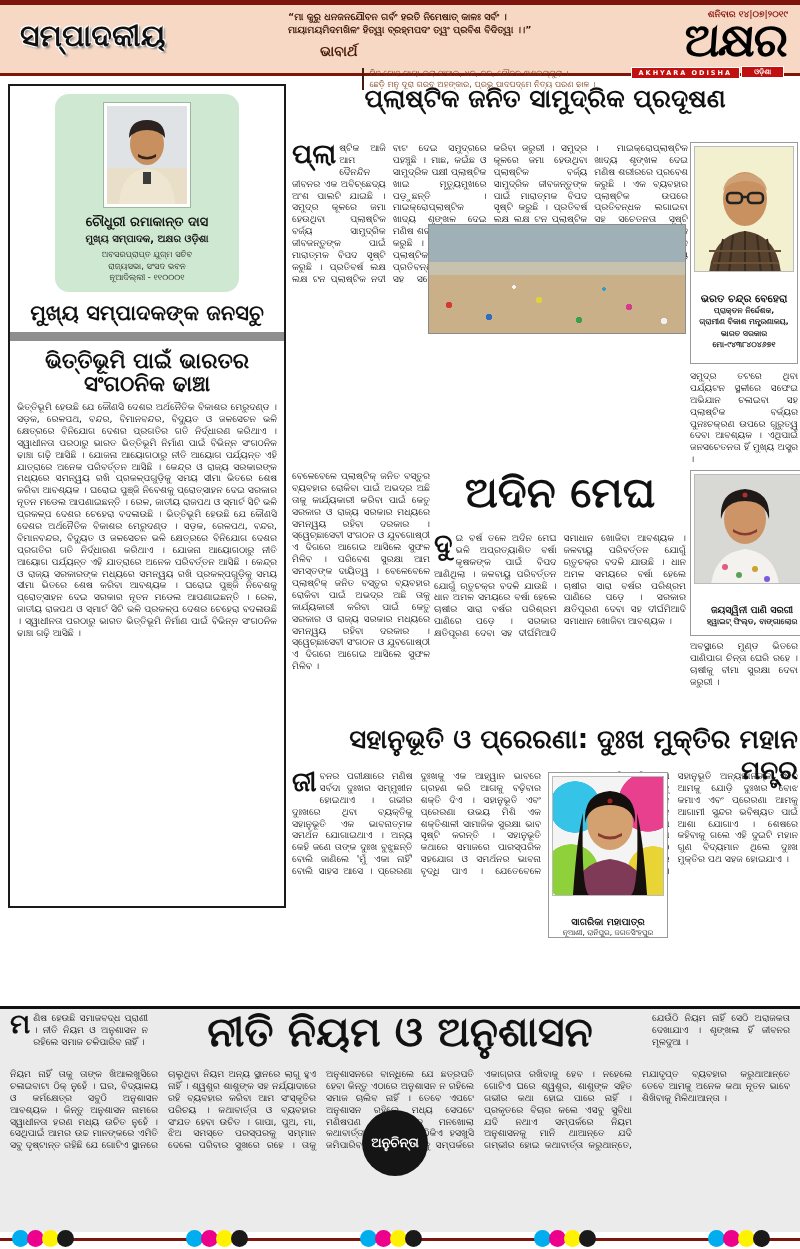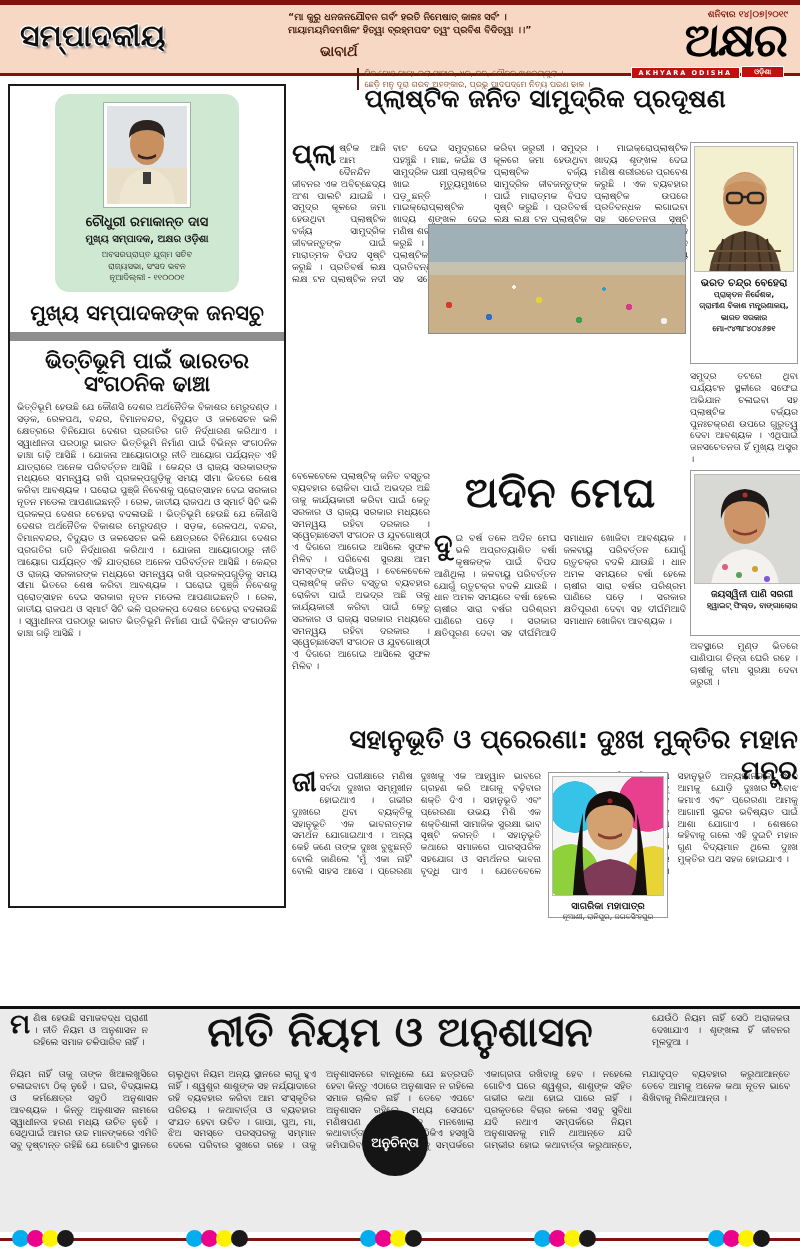--- a/index.html
+++ b/index.html
@@ -7,21 +7,21 @@
         font-family:"DejaVu Sans","Liberation Sans",sans-serif;color:#111;}
 
   
   #hdr{position:absolute;left:0;top:0;width:800px;height:76px;background:#f6d8c4;
        border-top:5px solid #7e150c;border-bottom:3px solid #7e150c;box-sizing:border-box;}
   .masthead{position:absolute;left:20px;top:13px;font-size:30px;font-weight:bold;color:#101010;
        text-shadow:-1px -1px 0 #fff,1px -1px 0 #fff,-1px 1px 0 #fff,2px 2px 2px #8a8a8a;}
   .quote{position:absolute;left:288px;top:6px;width:340px;font-size:9.5px;font-weight:bold;
        color:#3c1507;line-height:1.35;}
   .bhav{position:absolute;left:320px;top:35px;display:flex;align-items:flex-start;}
-  .bhav-label{font-size:14px;font-weight:bold;color:#4a1a08;padding-top:3px;}
+  .bhav-label{font-size:14px;font-weight:bold;color:#4a1a08;margin-right:5px;padding-top:3px;}
   .bhav-lines{border-left:2px solid #4a1a08;padding-left:5px;font-size:8.2px;color:#7e3a16;line-height:1.35;margin-top:28px;}
   .hdr-date{position:absolute;right:12px;top:4px;font-size:9px;font-weight:bold;color:#8b1a10;}
   .logo{position:absolute;right:14px;top:8px;font-size:46px;font-weight:bold;color:#000;
        transform:skewX(-4deg);letter-spacing:-2px;}
   .logo-strip{position:absolute;right:60px;top:62px;background:#c01010;color:#fff;font-size:6.5px;
        font-weight:bold;letter-spacing:2px;padding:1px 7px;border:1px solid #fff;}
   .logo-strip2{position:absolute;right:16px;top:61px;background:#c01010;color:#fff;font-size:7px;
        font-weight:bold;padding:1px 12px;border:1px solid #fff;}
 
   
@@ -52,37 +52,37 @@
         radial-gradient(circle 3px at 110px 75px,#e0d23a 98%,transparent),
         radial-gradient(circle 3px at 150px 95px,#3aa04a 98%,transparent),
         radial-gradient(circle 3px at 200px 82px,#d63a8f 98%,transparent),
         radial-gradient(circle 3px at 235px 96px,#f0f0f0 98%,transparent),
         radial-gradient(circle 2px at 85px 62px,#f4f4f4 98%,transparent),
         radial-gradient(circle 2px at 175px 64px,#2d9fc2 98%,transparent),
         linear-gradient(#9fb0b6 0 34%,#c6c2ae 34% 46%,#c9b089 46% 100%);}
   .auth-card{position:absolute;border:1px solid #9a9a9a;background:#fff;padding:3px;box-sizing:border-box;text-align:center;}
   #pl-auth{left:690px;top:142px;width:108px;height:222px;}
   .auth-photo{width:100%;overflow:hidden;border:1px solid #bbb;box-sizing:border-box;}
-  .auth-name{font-size:10.5px;font-weight:bold;margin-top:4px;}
+  .auth-name{font-size:10.5px;font-weight:bold;margin-top:20px;}
   .auth-small{font-size:7.8px;font-weight:bold;line-height:1.45;color:#222;}
   .pl-body2{position:absolute;left:690px;top:370px;width:108px;height:94px;}
 
   
   .cl-left{position:absolute;left:292px;top:470px;width:138px;height:250px;}
   .cl-headline{position:absolute;left:434px;top:468px;width:252px;height:58px;text-align:center;
        font-size:42px;font-weight:bold;}
   #cl-auth{left:690px;top:470px;width:124px;height:166px;}
   .cl-body{position:absolute;left:434px;top:532px;width:252px;height:188px;column-count:2;column-gap:7px;}
   .cl-body2{position:absolute;left:690px;top:640px;width:108px;height:80px;}
 
   
   .sy-headline{position:absolute;left:292px;top:724px;width:506px;text-align:right;
        font-size:26px;font-weight:bold;}
   .sy-body{position:absolute;left:292px;top:770px;width:506px;height:232px;column-count:4;column-gap:8px;}
-  #sy-photo{left:548px;top:772px;width:120px;height:146px;}
+  #sy-photo{left:548px;top:772px;width:120px;height:166px;}
   .sy-girl{height:118px;background:
         radial-gradient(circle 26px at 22px 30px,#35c3e8 98%,transparent),
         radial-gradient(circle 30px at 95px 25px,#e8408f 98%,transparent),
         radial-gradient(circle 28px at 18px 95px,#8fd13a 98%,transparent),
         radial-gradient(circle 26px at 100px 95px,#e8d435 98%,transparent),
         #f4f4f4;position:relative;overflow:hidden;border:1px solid #bbb;}
 
   
   #bottom{position:absolute;left:0;top:1006px;width:800px;height:226px;background:#ebebeb;
        border-top:3px solid #111;box-sizing:border-box;}

